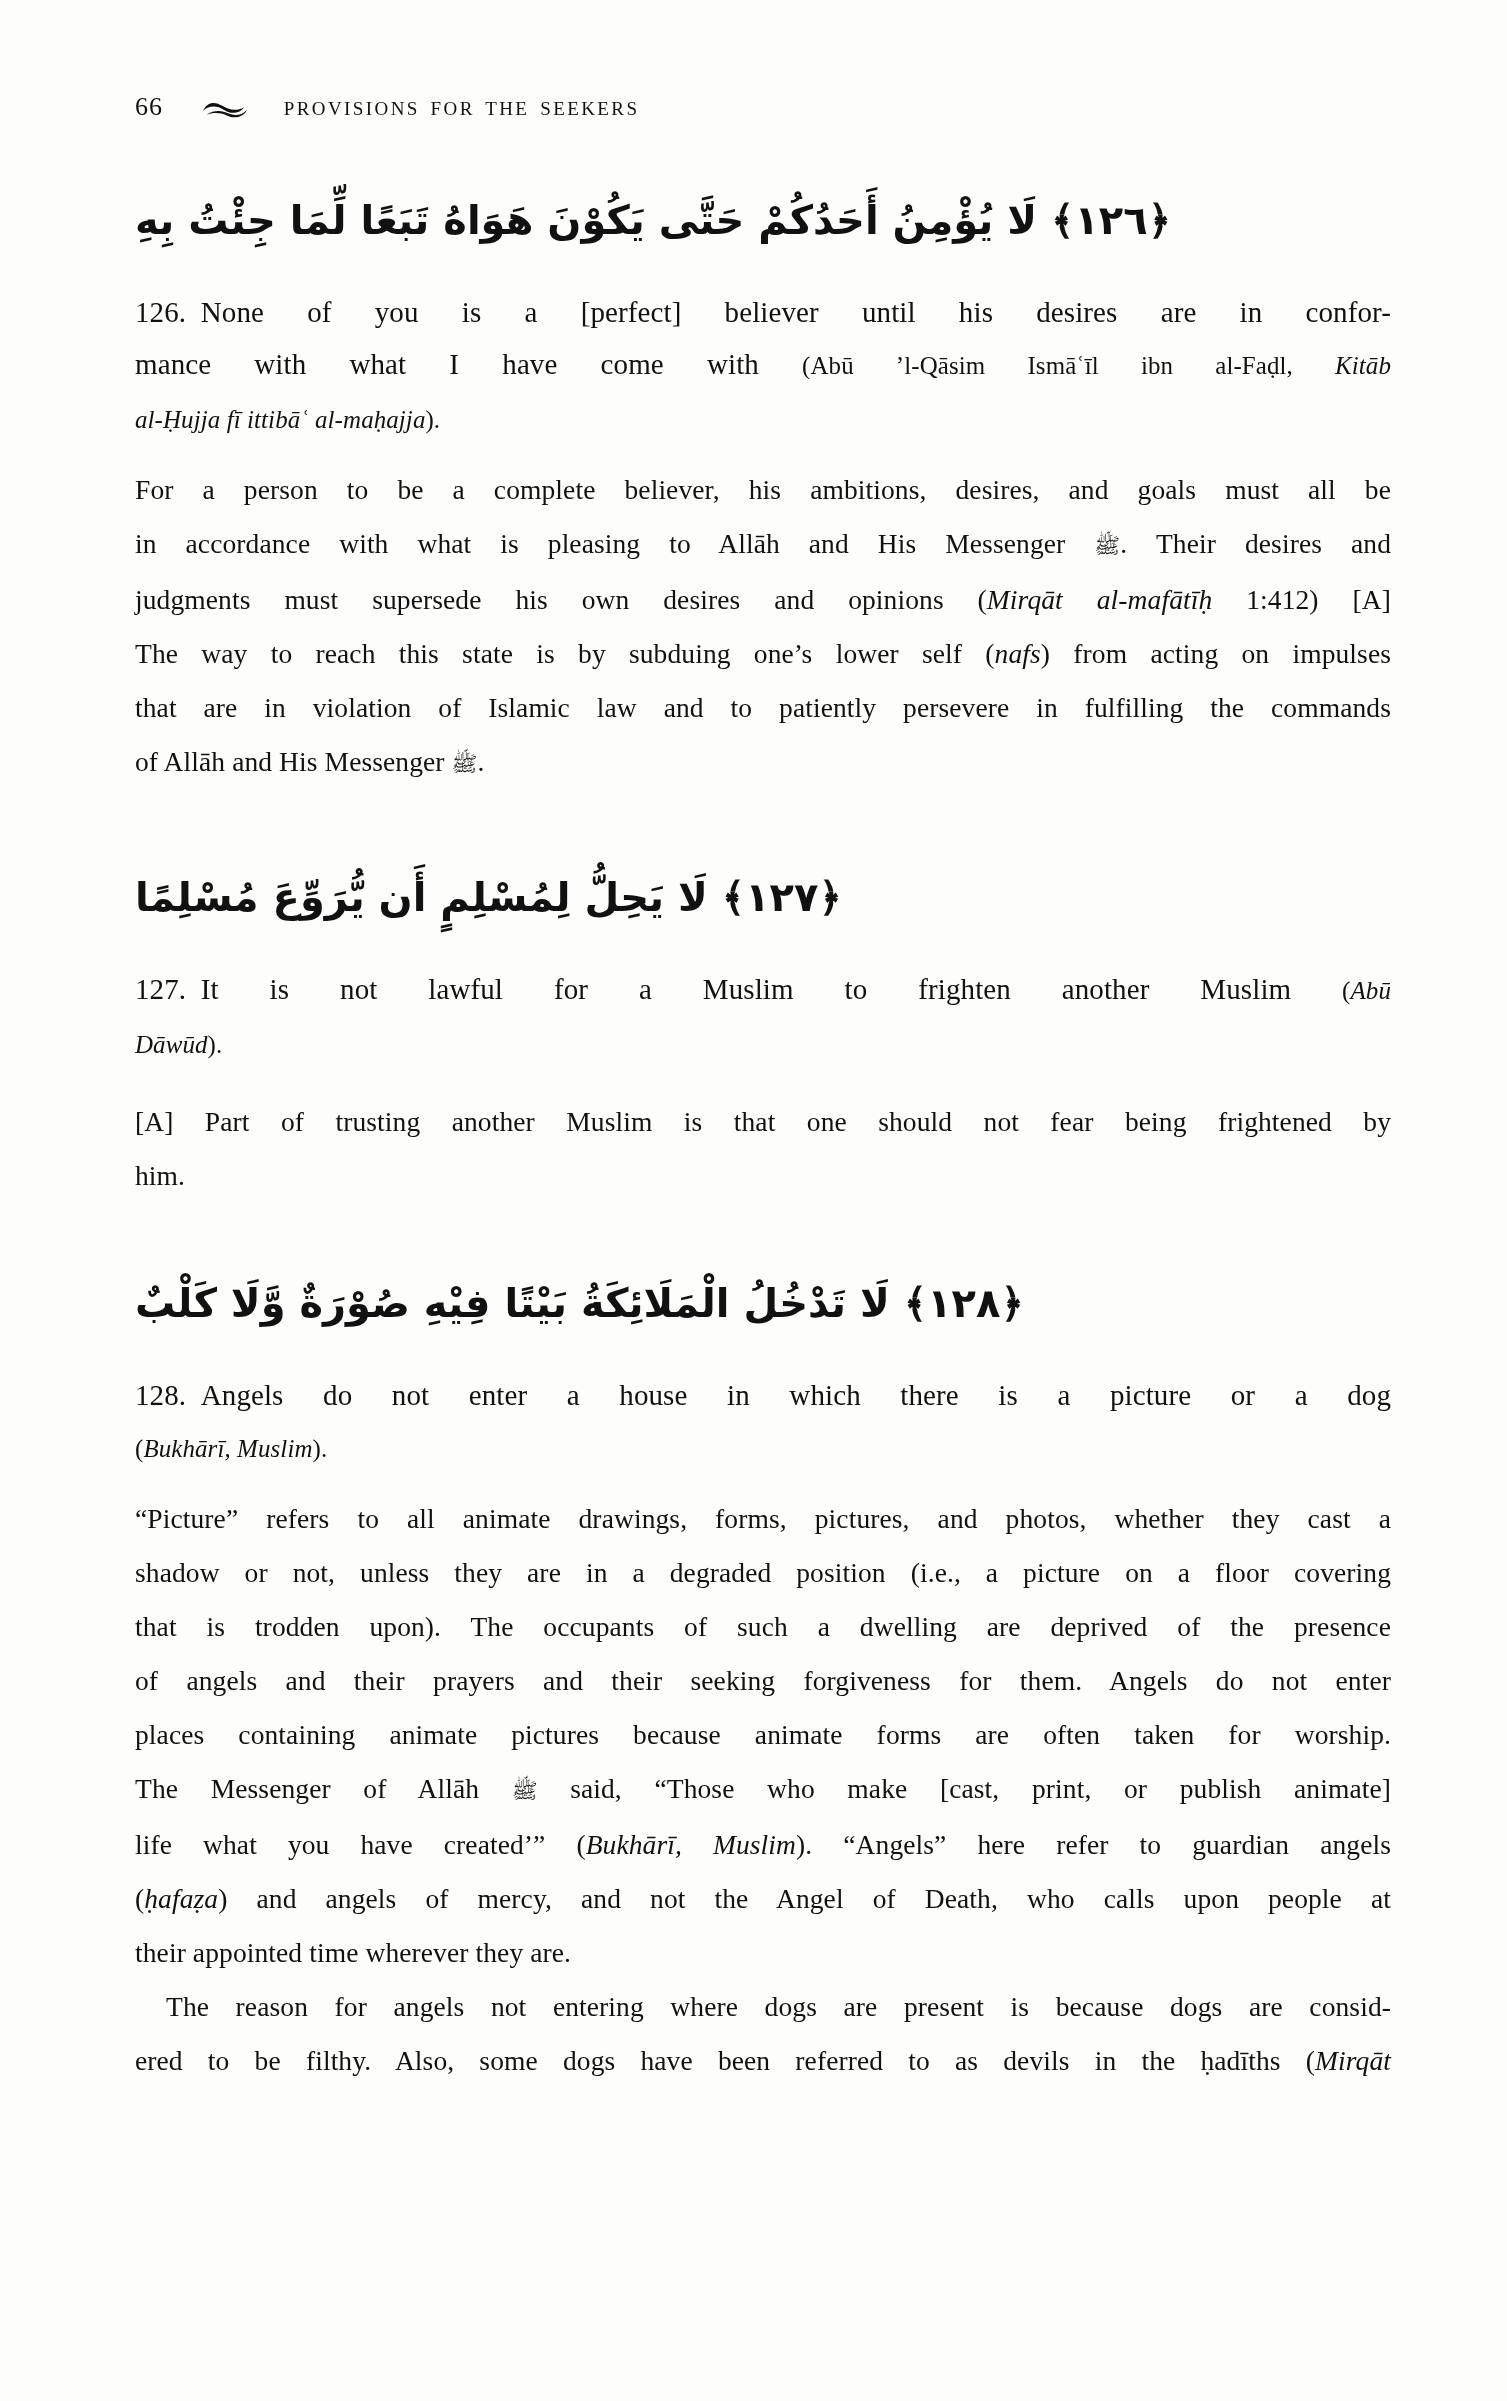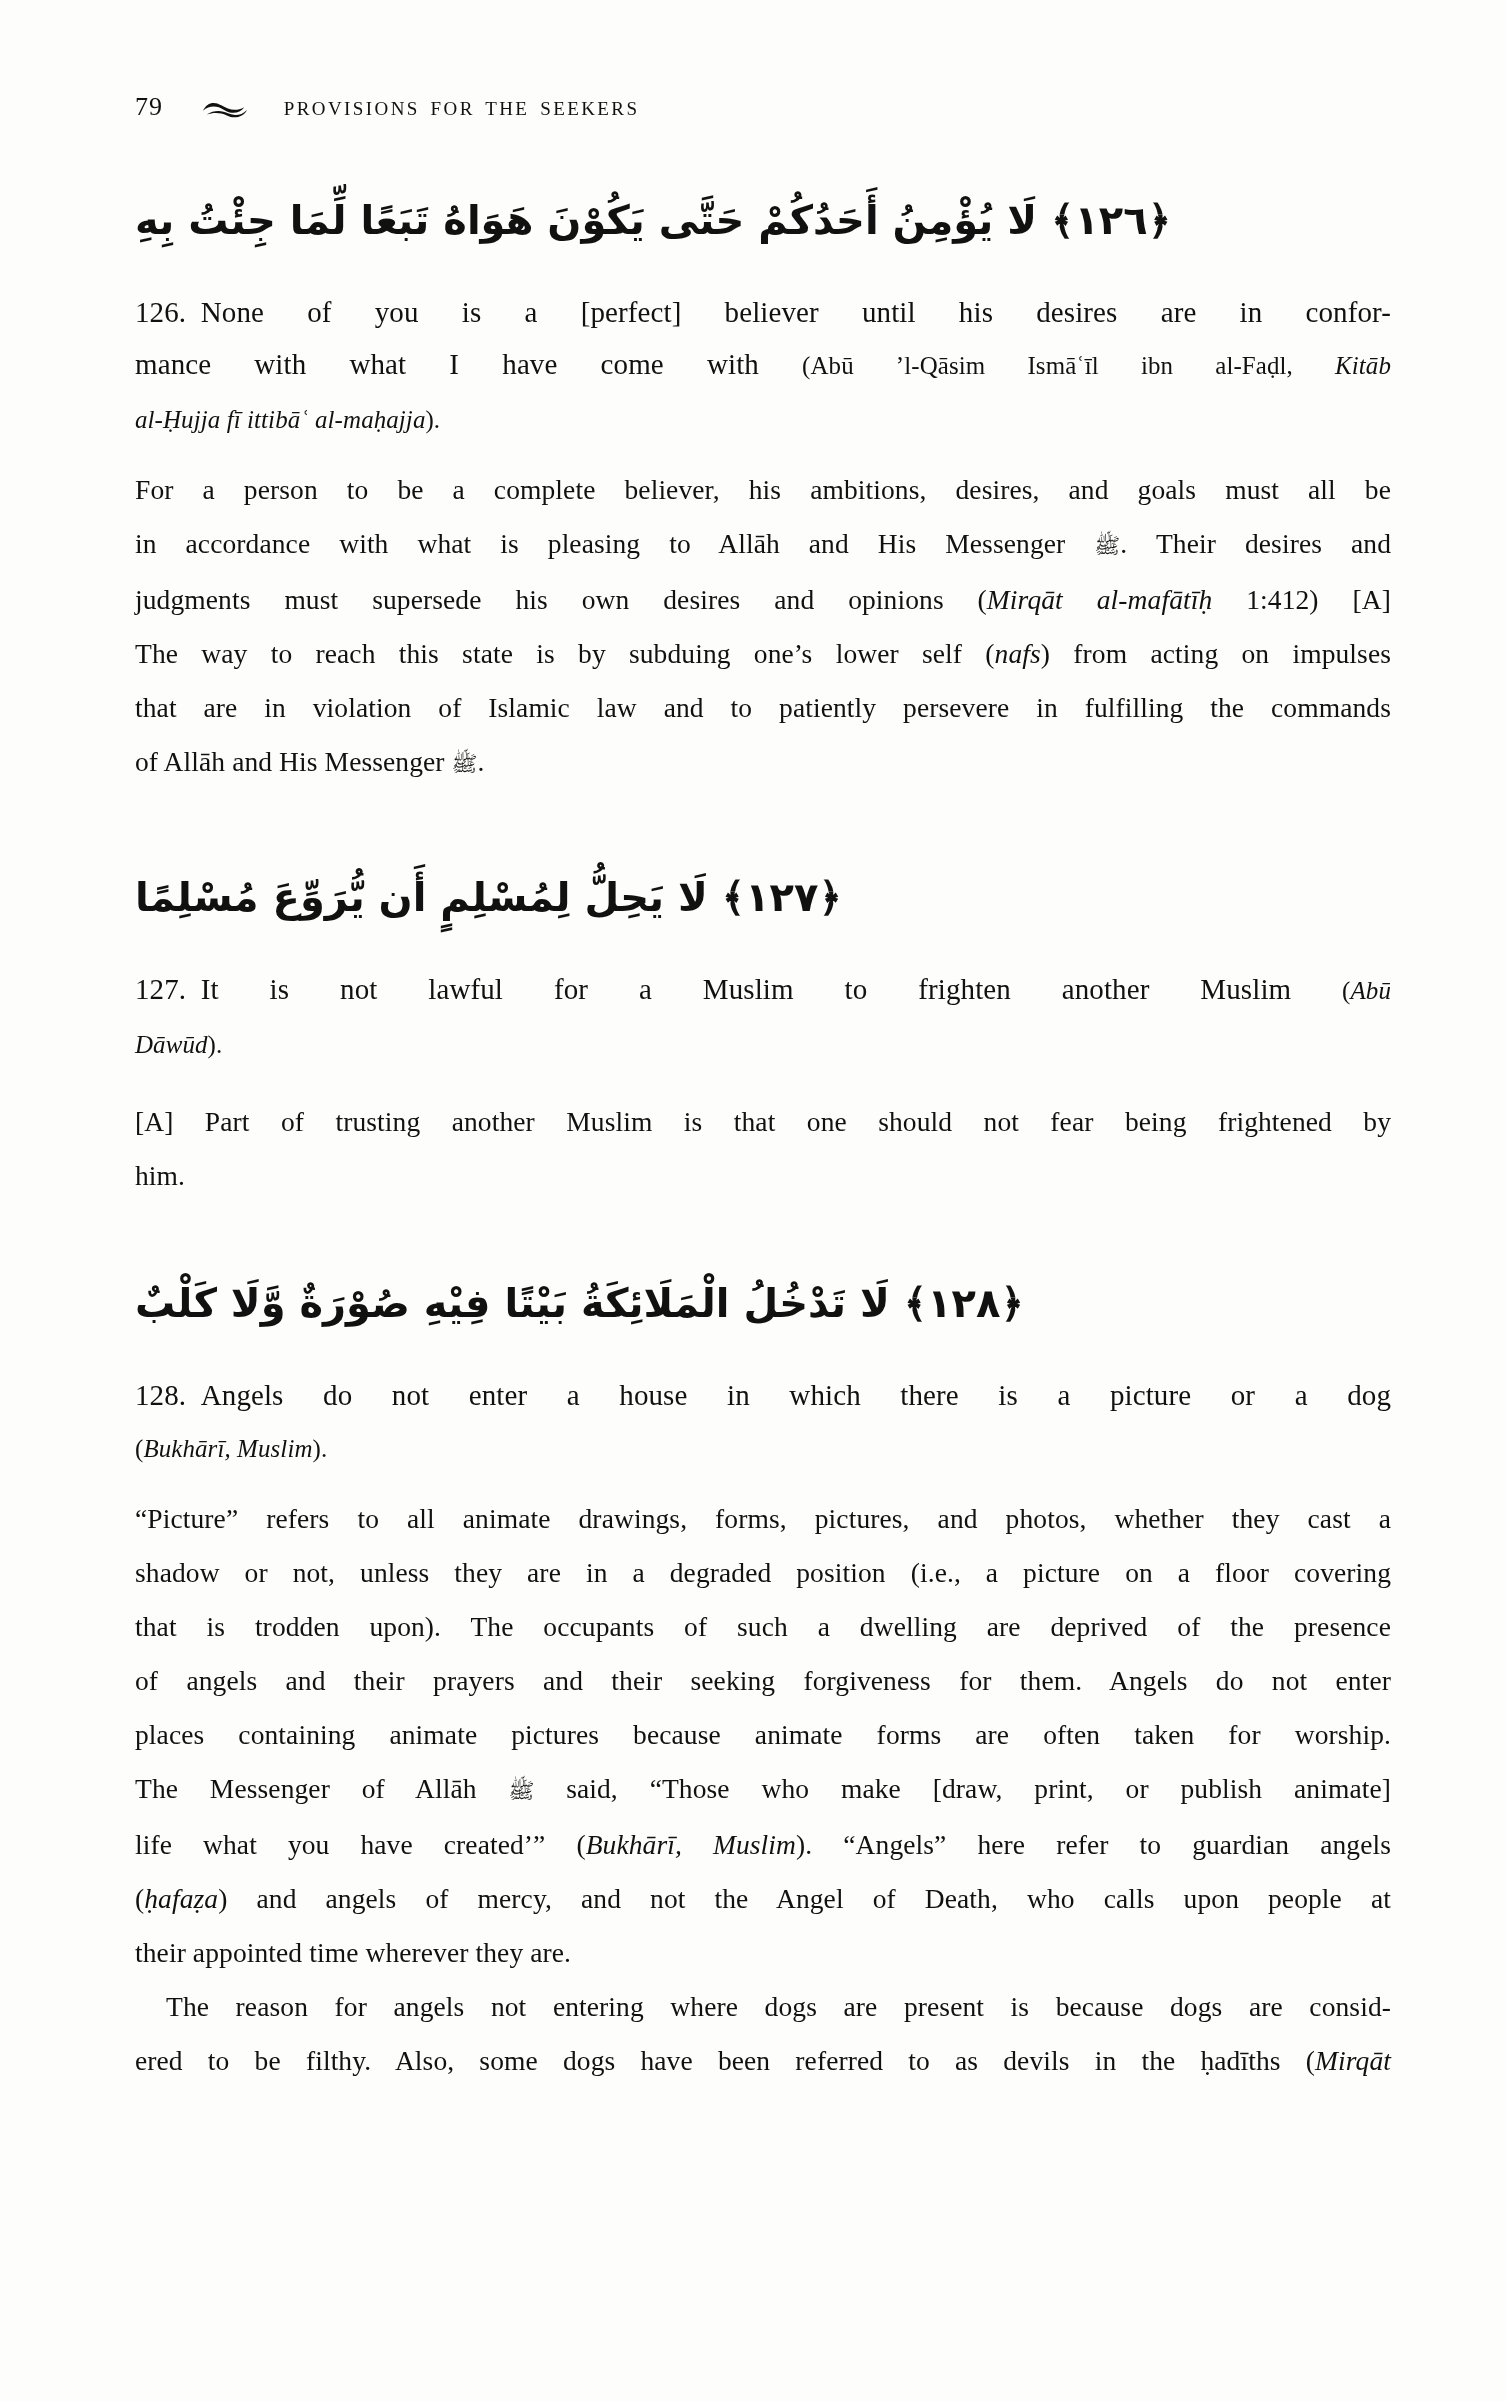--- a/index.html
+++ b/index.html
@@ -80,21 +80,21 @@
   #entry-128{margin-top:53px;}
   .commentary .para + .para .line:first-child{}
 </style>
 </head>
 <body>
 
 <div class="page">
   <div class="content">
 
     <div class="header">
-      <span class="page-number">79</span>
+      <span class="page-number">66</span>
       <span class="header-ornament">
         <svg width="48" height="22" viewBox="0 0 52 24" aria-hidden="true">
           <path d="M2,14 C6,5 14,3 22,8 C30,13 38,15 47,10 C42,17 33,18 25,13 C17,8 9,8 2,14 Z" fill="#111"></path>
           <path d="M6,18 C14,13 22,13 30,17 C37,20 44,19 50,13 C46,21 36,23 28,19 C20,15 12,16 6,18 Z" fill="#111"></path>
         </svg>
       </span>
       <span class="header-title">PROVISIONS FOR THE SEEKERS</span>
     </div>
 
     <section class="entry" id="entry-126">
@@ -136,21 +136,21 @@
           <div class="line fill"><span>128. Angels do not enter a house in which there is a picture or a dog</span></div>
           <div class="line"><span class="c">(</span><span class="ci">Bukhārī, Muslim</span><span class="c">).</span></div>
         </div>
       <div class="commentary">
         <div class="para">
             <div class="line fill"><span>“Picture” refers to all animate drawings, forms, pictures, and photos, whether they cast a</span></div>
             <div class="line fill"><span>shadow or not, unless they are in a degraded position (i.e., a picture on a floor covering</span></div>
             <div class="line fill"><span>that is trodden upon). The occupants of such a dwelling are deprived of the presence</span></div>
             <div class="line fill"><span>of angels and their prayers and their seeking forgiveness for them. Angels do not enter</span></div>
             <div class="line fill"><span>places containing animate pictures because animate forms are often taken for worship.</span></div>
-            <div class="line fill"><span>The Messenger of Allāh </span><span class="sym">ﷺ</span><span> said, “Those who make [draw, print, or publish animate]</span></div>
+            <div class="line fill"><span>The Messenger of Allāh </span><span class="sym">ﷺ</span><span> said, “Those who make [cast, print, or publish animate]</span></div>
             <div class="line fill"><span>life what you have created’” (</span><span class="i">Bukhārī, Muslim</span><span>). “Angels” here refer to guardian angels</span></div>
             <div class="line fill"><span>(</span><span class="i">ḥafaẓa</span><span>) and angels of mercy, and not the Angel of Death, who calls upon people at</span></div>
             <div class="line"><span>their appointed time wherever they are.</span></div>
           </div>
         <div class="para">
             <div class="line fill indent"><span>The reason for angels not entering where dogs are present is because dogs are consid-</span></div>
             <div class="line fill"><span>ered to be filthy. Also, some dogs have been referred to as devils in the ḥadīths (</span><span class="i">Mirqāt</span></div>
           </div>
       </div>
     </section>

